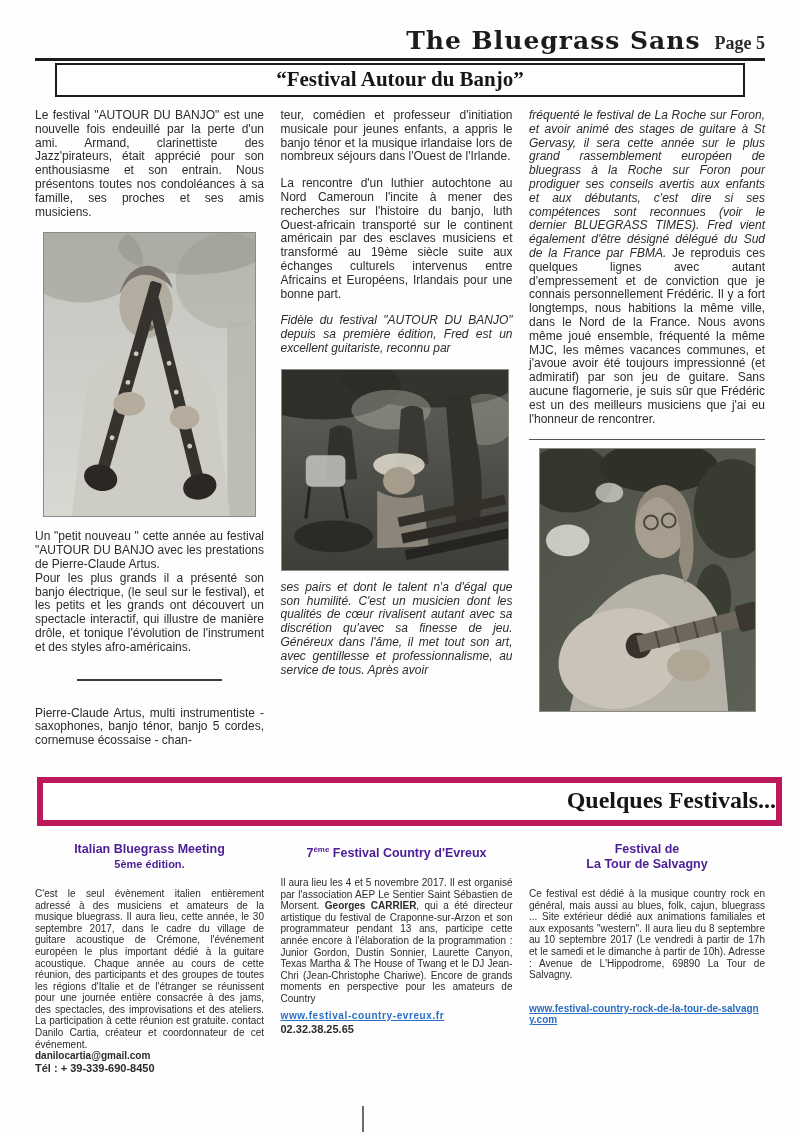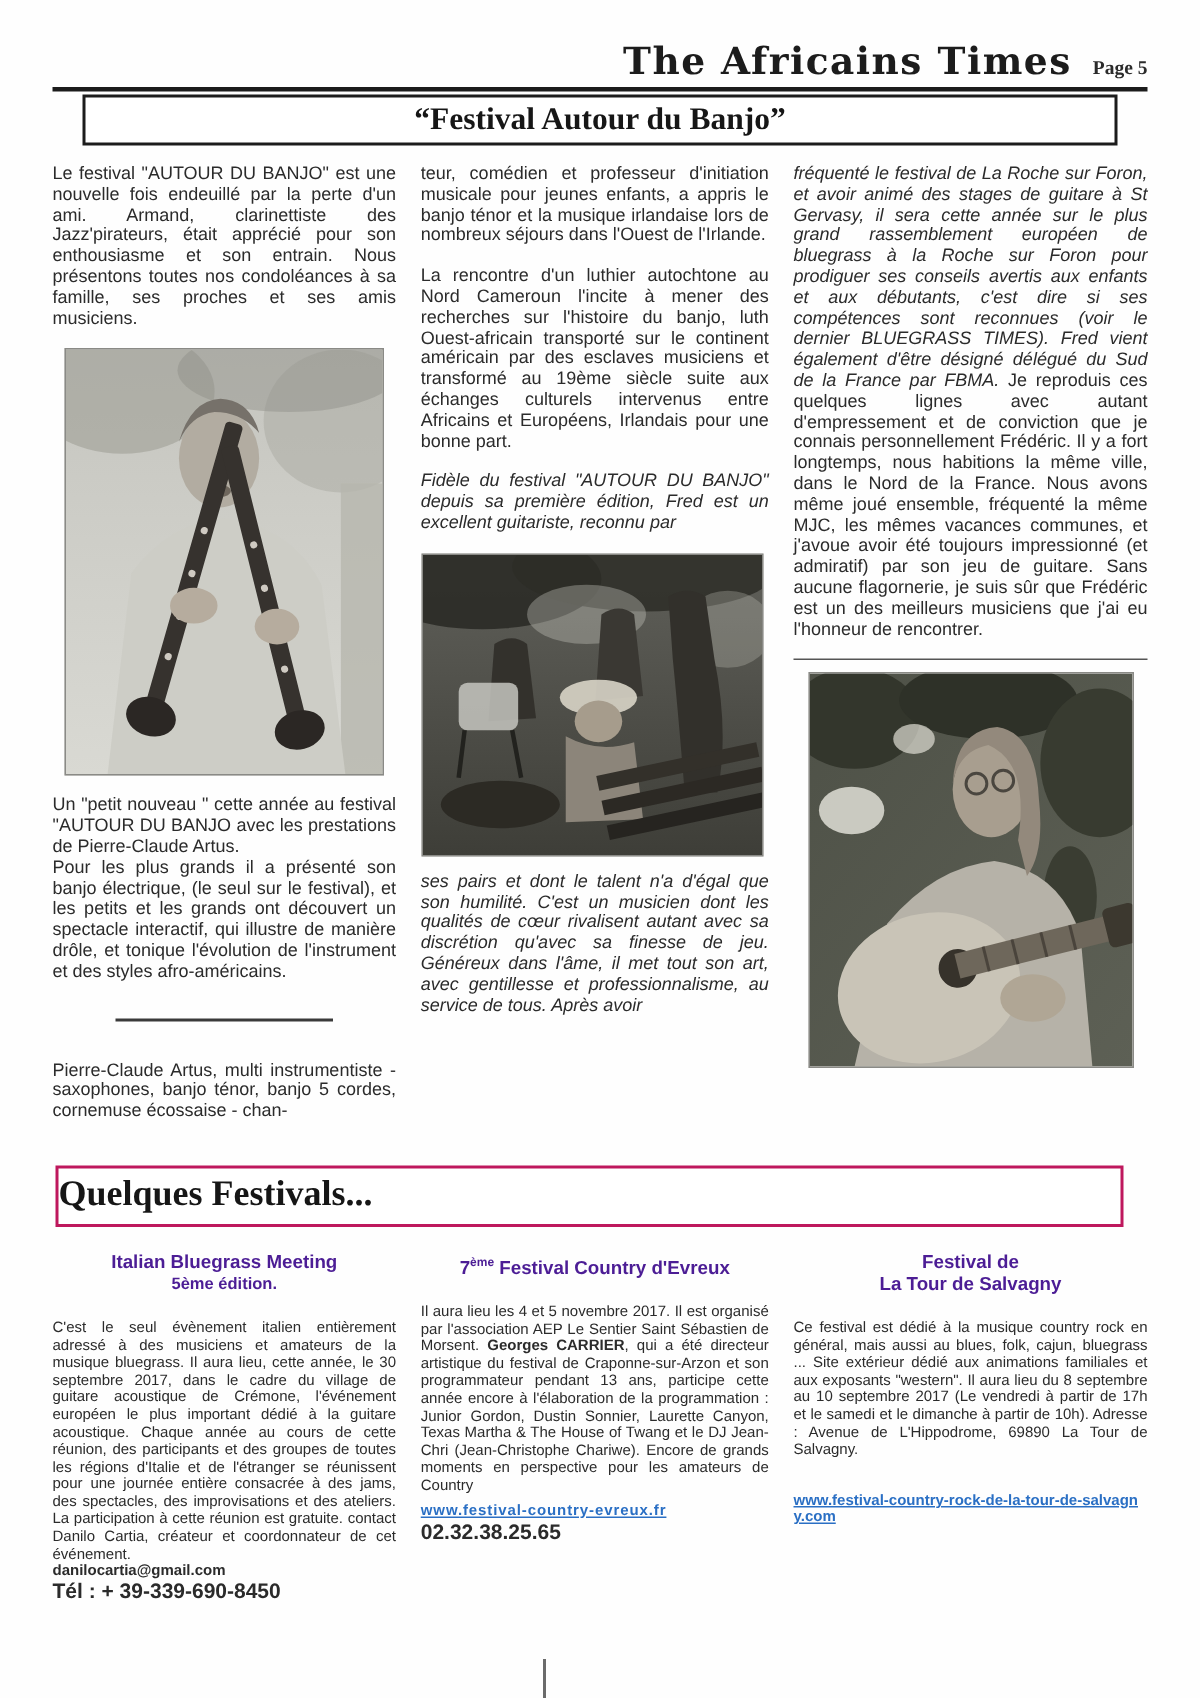--- a/index.html
+++ b/index.html
@@ -10,21 +10,21 @@
     font-family:"Liberation Sans", sans-serif;
   }
   .masthead {
     display:flex; justify-content:flex-end; align-items:baseline;
     padding:26px 35px 0 35px; gap:14px;
   }
   .mast-title {
     font-family:"DejaVu Serif", serif; font-weight:bold; font-size:25px;
     letter-spacing:1px; color:#1c1c1c;
   }
-  .mast-page { font-family:"Liberation Serif", serif; font-weight:bold; font-size:13px; }
+  .mast-page { font-family:"Liberation Serif", serif; font-weight:bold; font-size:18px; }
   .rule { height:3px; background:#1c1c1c; margin:3px 35px 0 35px; }
   .title-box {
     margin:2px 55px 12px 55px; border:2px solid #1c1c1c; background:#fff;
     text-align:center; padding:2px 0 3px 0;
   }
   .title-box span {
     font-family:"Liberation Serif", serif; font-weight:bold; font-size:21px; color:#161616;
   }
   .cols { display:flex; justify-content:space-between; padding:0 35px; }
   .upper { margin-top:10px; }
@@ -40,22 +40,22 @@
   p.nomt { margin-top:0; }
   .ital { font-style:italic; }
   .photo { border:1px solid #8a8a86; background:#cfcfca; overflow:hidden; }
   .photo svg { display:block; width:100%; height:100%; }
   .ph1 { width:213px; height:285px; margin:0 auto 13px auto; }
   .ph2 { width:228px; height:202px; margin:2px 0 10px 0; }
   .ph3 { width:217px; height:264px; margin:8px auto 0 auto; }
   .divider { width:145px; height:2px; background:#3a3a3a; margin:24px auto 26px auto; }
   .hrline { height:1px; background:#555; margin:0 0 6px 0; }
   .festivals-box {
-    margin:16px 51px 0 37px; border:2px solid #be185d; background:#fff;
-    text-align:left; padding:4px 0 6px 0;
+    margin:16px 18px 0 37px; border:6px solid #be185d; background:#fff;
+    text-align:right; padding:4px 0 6px 0;
   }
   .festivals-box span {
     font-family:"Liberation Serif", serif; font-weight:bold; font-size:24px; color:#161616;
   }
   .lower { margin-top:16px; }
   .fhead {
     text-align:center; font-weight:bold; font-size:12.5px; line-height:15px;
     color:#4c1d95; margin-bottom:16px;
   }
   .fhead .fsub { font-size:11px; }
@@ -63,31 +63,31 @@
   p.small, .small {
     font-size:10px; line-height:11.6px; text-align:justify; color:#2b2b2b;
     margin-bottom:0;
   }
   .bold { font-weight:bold; }
   .contact { margin-top:0; }
   .weblink {
     display:inline-block; font-weight:bold; text-decoration:underline;
     cursor:pointer; margin-top:3px; word-break:break-all;
   }
-  .phone-line { font-weight:bold; font-size:14px; line-height:13px; }
+  .phone-line { font-weight:bold; font-size:11px; line-height:13px; }
   .c2 .weblink { letter-spacing:0.6px; }
   .fold-mark { position:absolute; left:362px; top:1106px; width:2px; height:26px; background:#6b6b6b; }
 </style>
 </head>
 <body>
 
 <div class="page">
 
   <div class="masthead">
-    <span class="mast-title">The Africains Times</span>
+    <span class="mast-title">The Bluegrass Sans</span>
     <span class="mast-page">Page 5</span>
   </div>
   <div class="rule"></div>
 
   <div class="title-box">
     <span>“Festival Autour du Banjo”</span>
   </div>
 
   <div class="cols upper">
 

